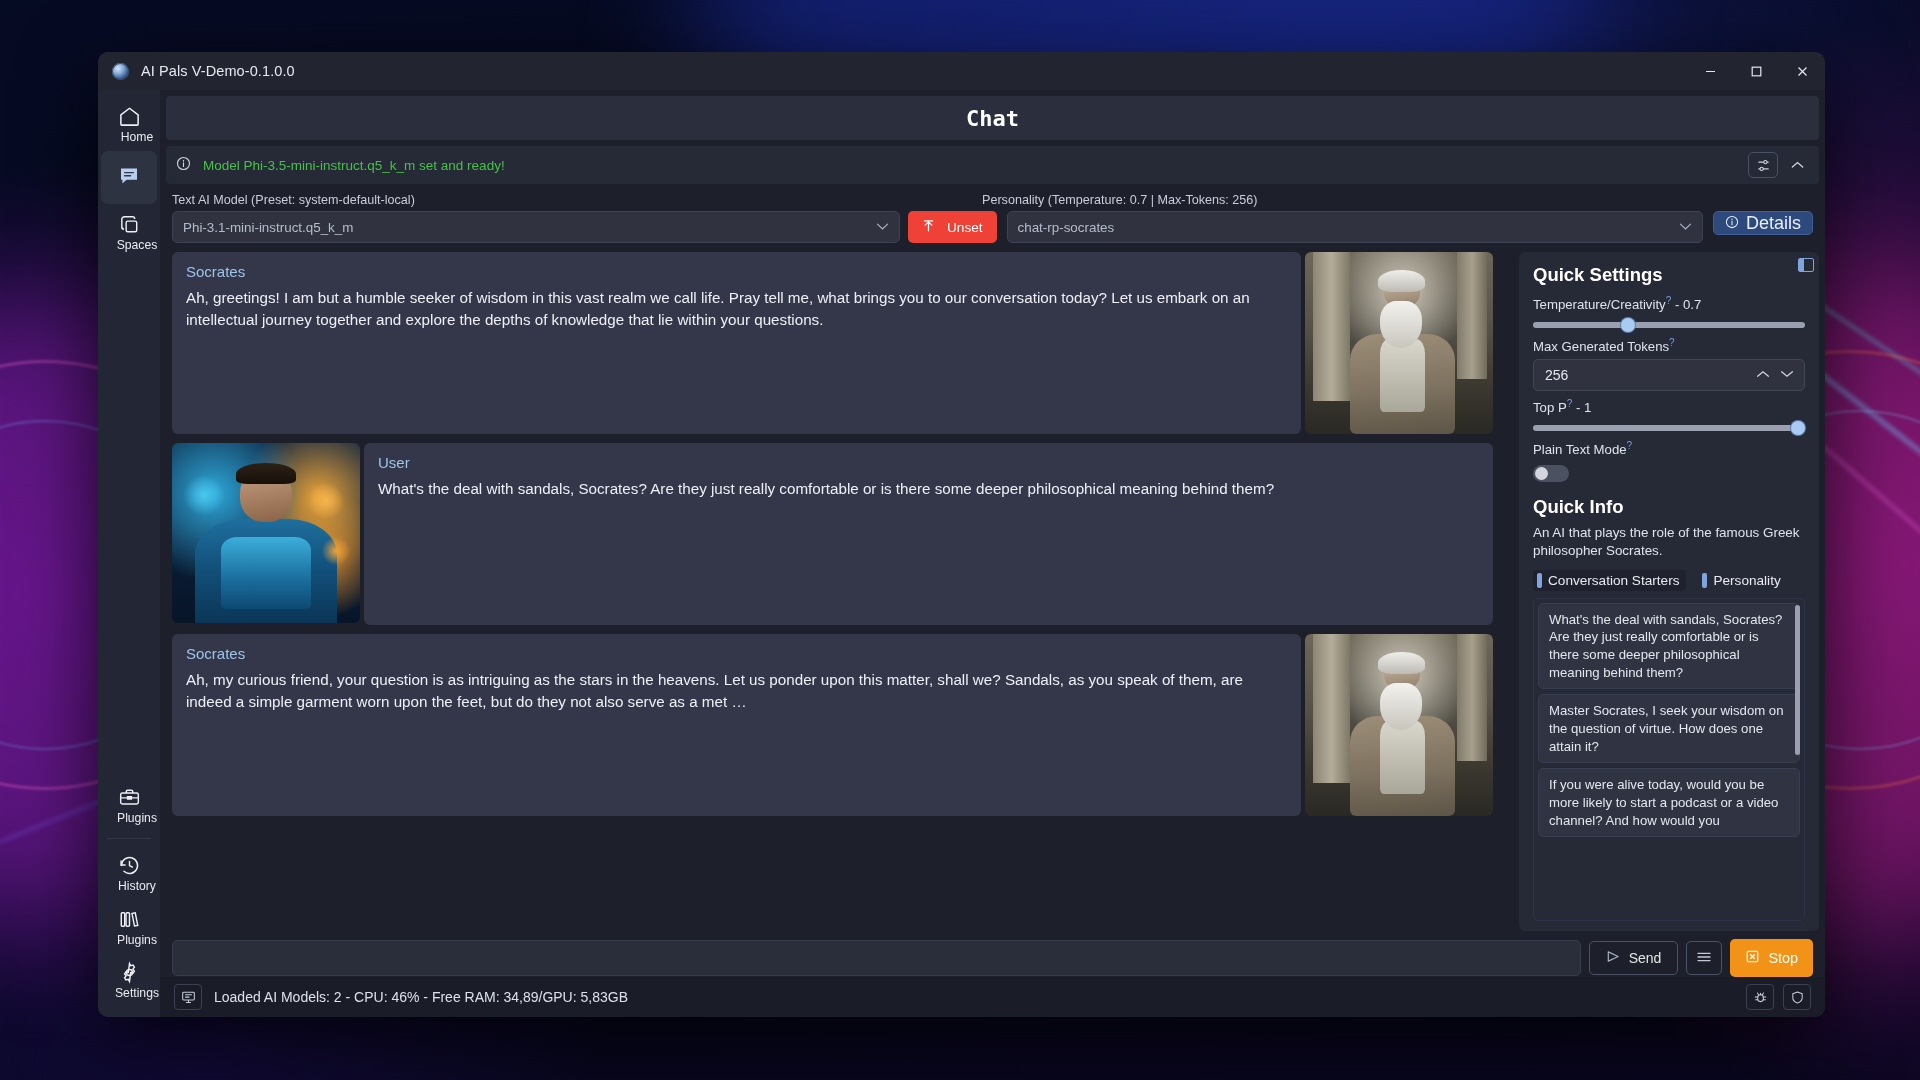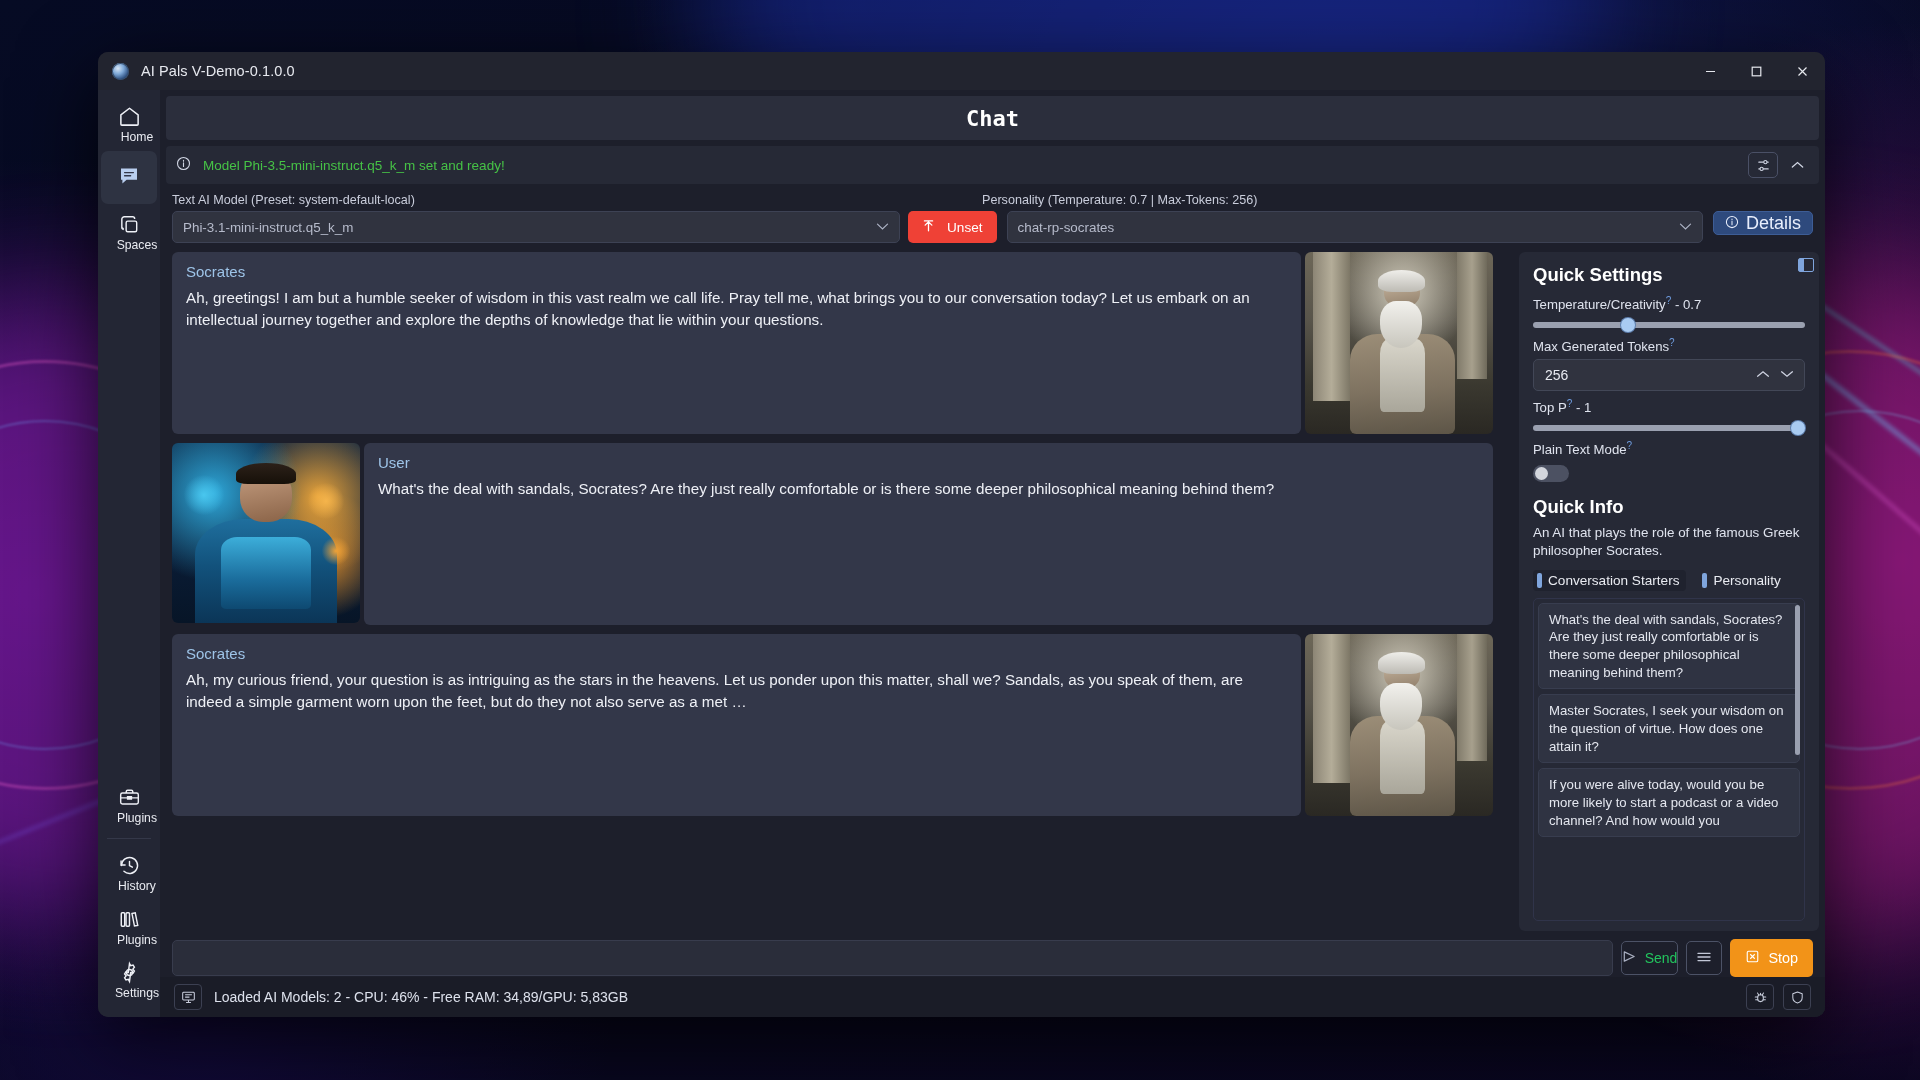--- a/index.html
+++ b/index.html
@@ -197,22 +197,22 @@
   .qi-tab b { display:block; width:5px; height:15px; background:#7fa5dd; border-radius:2px; }
   .starters { margin-top: 7px; flex: 1; min-height: 0; position: relative; overflow: hidden;
     border: 1px solid #30344a; border-radius: 5px; padding: 4px; }
   .starter { background: #2f3342; border: 1px solid #383d4f; border-radius: 5px;
     padding: 7px 10px; margin-bottom: 5px; color: #e4e7ef; font-size: 13.2px; line-height: 1.34; cursor: pointer; }
   .st-scroll { position: absolute; right: 4px; top: 6px; width: 5px; height: 150px; border-radius: 3px; background: #9aa0b0; }
 
   
   .composer { display: flex; align-items: center; gap: 8px; margin: 8px 6px 0; padding: 0 6px; flex: none; }
   .input-box { flex: 1; height: 36px; background: #2a2d3a; border: 1px solid #383c4d; border-radius: 5px; }
-  .send-btn { height: 34px; padding: 0 0; border: 1px solid #4c5266; border-radius: 5px; background: transparent;
-    color: #22c55e; font-size: 14px; display: flex; align-items: center; gap: 8px; cursor: pointer; }
+  .send-btn { height: 34px; padding: 0 16px; border: 1px solid #4c5266; border-radius: 5px; background: transparent;
+    color: #e5e5e5; font-size: 14px; display: flex; align-items: center; gap: 8px; cursor: pointer; }
   .menu-btn { width: 36px; height: 34px; border: 1px solid #4c5266; border-radius: 5px; color: #c3c8d7;
     display:flex; align-items:center; justify-content:center; cursor: pointer; }
   .stop-btn { height: 38px; padding: 0 15px; background: #f29318; border-radius: 5px; color: #fff;
     font-size: 14.4px; display: flex; align-items: center; gap: 8px; cursor: pointer; border: none; }
   .disclaimer { display: flex; align-items: center; gap: 10px; margin: 7px 6px 0; padding: 0 12px; flex: none; height: 34px; }
   .disclaimer .t { color: #c3c8d7; font-size: 12.8px; }
   .copy-btn { width: 30px; height: 24px; border: 1px solid #454a5c; border-radius: 4px; color:#c3c8d7;
     display:flex; align-items:center; justify-content:center; cursor:pointer; }
   .spin-ring { margin-left: auto; width: 26px; height: 26px; border-radius: 50%;
     border: 3px solid rgba(160,190,230,.18); border-top-color: #a8c4e8; border-right-color:#a8c4e8; transform: rotate(35deg); }

